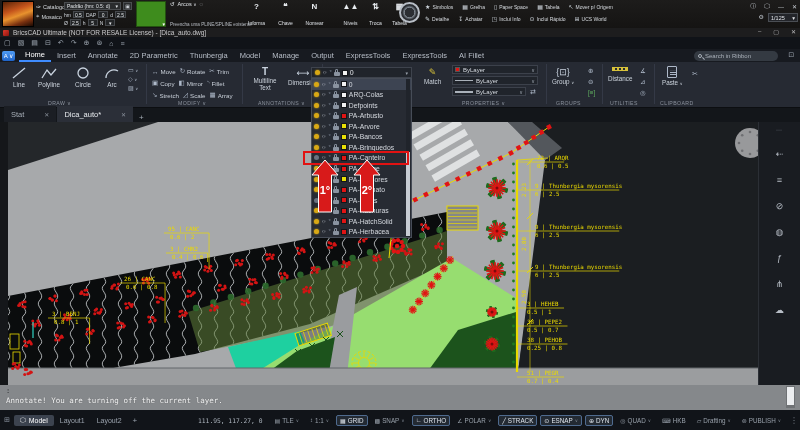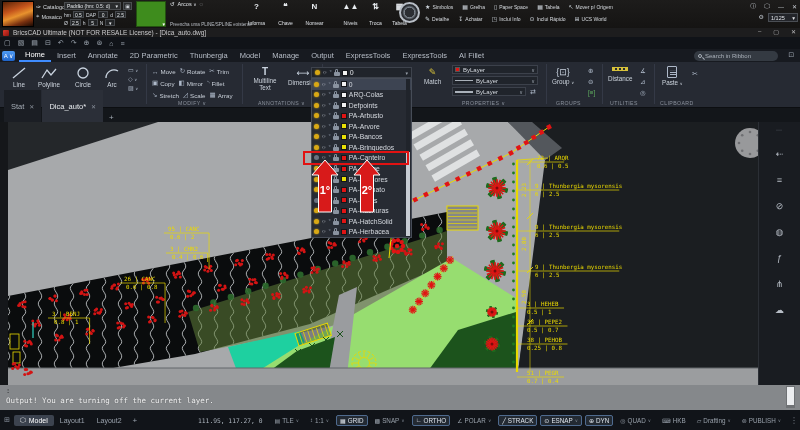--- a/index.html
+++ b/index.html
@@ -55,21 +55,21 @@
   .mtool .g{font-size:6.5px;color:#aeb9c9;}
   .combo{position:absolute;height:9px;background:#20242b;border:1px solid #3c414b;display:flex;align-items:center;gap:3px;padding:0 2px;font-size:6px;color:#d5dae1;}
   .cswatch{width:5px;height:5px;flex:none;border:1px solid #555;}
   .cline{width:18px;height:1px;background:#aab1ba;flex:none;}
   .car{margin-left:auto;font-size:5px;color:#98a0aa;}
   .layersico{display:flex;flex-direction:column;gap:1px;}
   .layersico i{display:block;width:16px;height:3px;background:#6e7683;transform:skewX(-35deg);}
   .layersico i:first-child{background:#d8c23a;}
   
   #doctabs{position:absolute;left:0;top:108px;width:800px;height:14px;background:#13161a;display:flex;align-items:flex-end;gap:1px;padding-left:4px;font-size:7.5px;color:#a6adb6;}
-  .dtab{height:13px;display:flex;align-items:center;gap:5px;padding:16px 7px;background:#1b1e24;}
+  .dtab{height:13px;display:flex;align-items:center;gap:20px;padding:8px 7px;background:#1b1e24;}
   .dtab.active{background:#2b2f38;color:#e8ebef;}
   .dtab .x{font-size:6px;color:#8a919b;}
   .plus{padding:0 5px;font-size:8px;}
   
   #leftstrip{position:absolute;left:0;top:122px;width:8px;height:263px;background:#15171a;}
   #cad{position:absolute;left:8px;top:122px;width:750px;height:263px;display:block;background:#24272a;}
   #cad text{font-family:"DejaVu Sans Mono",monospace;}
   
   #rightpanel{position:absolute;left:758px;top:122px;width:42px;height:263px;background:#191c21;border-left:1px solid #2b2f35;display:flex;flex-direction:column;align-items:center;padding-top:4px;gap:16px;color:#b7bdc6;font-size:9px;}
   #rightpanel .dots{font-size:6px;color:#777e87;letter-spacing:1px;}
@@ -1218,21 +1218,21 @@
         <polygon points="13,0 26,15 19.5,15 19.5,52 6.5,52 6.5,15 0,15" fill="#d81a1a" stroke="#ffffff" stroke-width="1"></polygon>
         <text x="13" y="34" text-anchor="middle" font-size="11" font-weight="bold" fill="#ffffff" font-family="Liberation Sans,sans-serif">1°</text>
       </g>
       <g transform="translate(52,0)">
         <polygon points="13,0 26,15 19.5,15 19.5,52 6.5,52 6.5,15 0,15" fill="#d81a1a" stroke="#ffffff" stroke-width="1"></polygon>
         <text x="13" y="34" text-anchor="middle" font-size="11" font-weight="bold" fill="#ffffff" font-family="Liberation Sans,sans-serif">2°</text>
       </g>
     </svg>
   <div id="cmd">
     <div id="cmdprompt">:</div>
-    <div id="cmdwarn">Output! You are turning off the current layer.</div>
+    <div id="cmdwarn">Annotate! You are turning off the current layer.</div>
     <div id="cmdtrack"></div>
     <div id="cmdthumb"></div>
   </div>
   <div id="statusbar">
       <span class="sgrid">⊞</span>
       <span class="ltab active"><span style="font-size:6px">🖵</span>Model</span>
       <span class="ltab">Layout1</span>
       <span class="ltab">Layout2</span>
       <span class="plus">+</span>
       <div id="stright">

